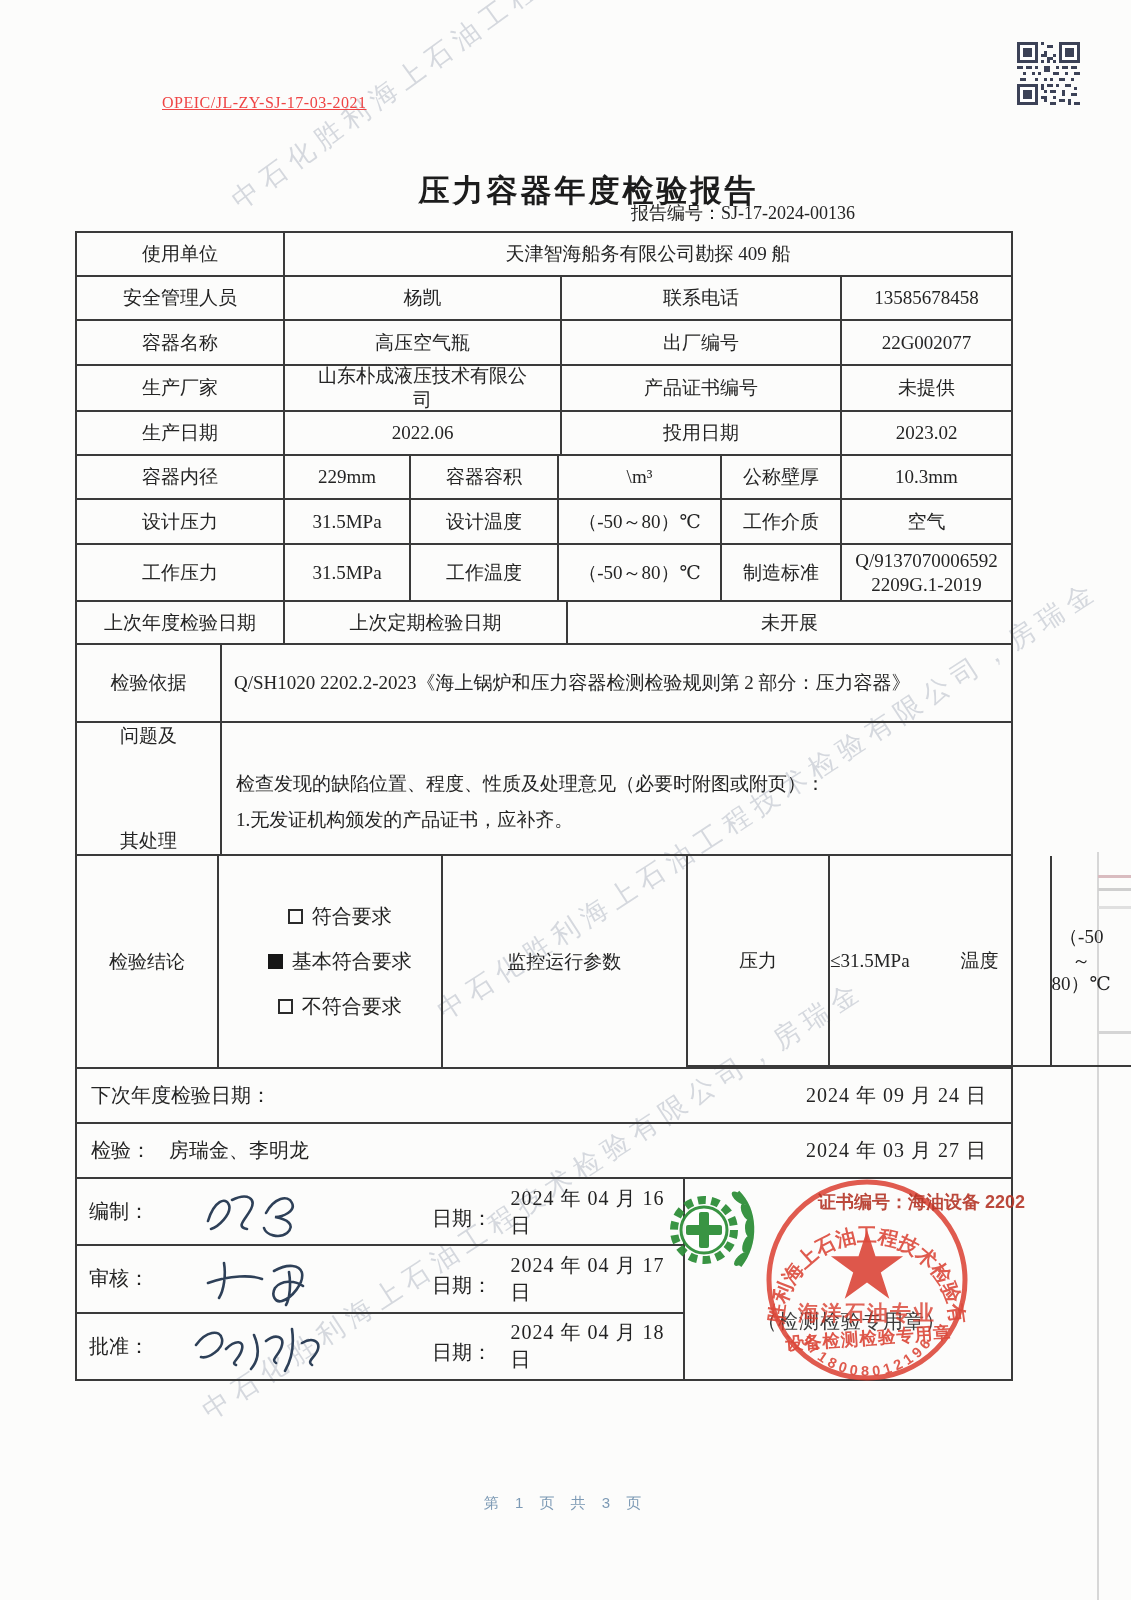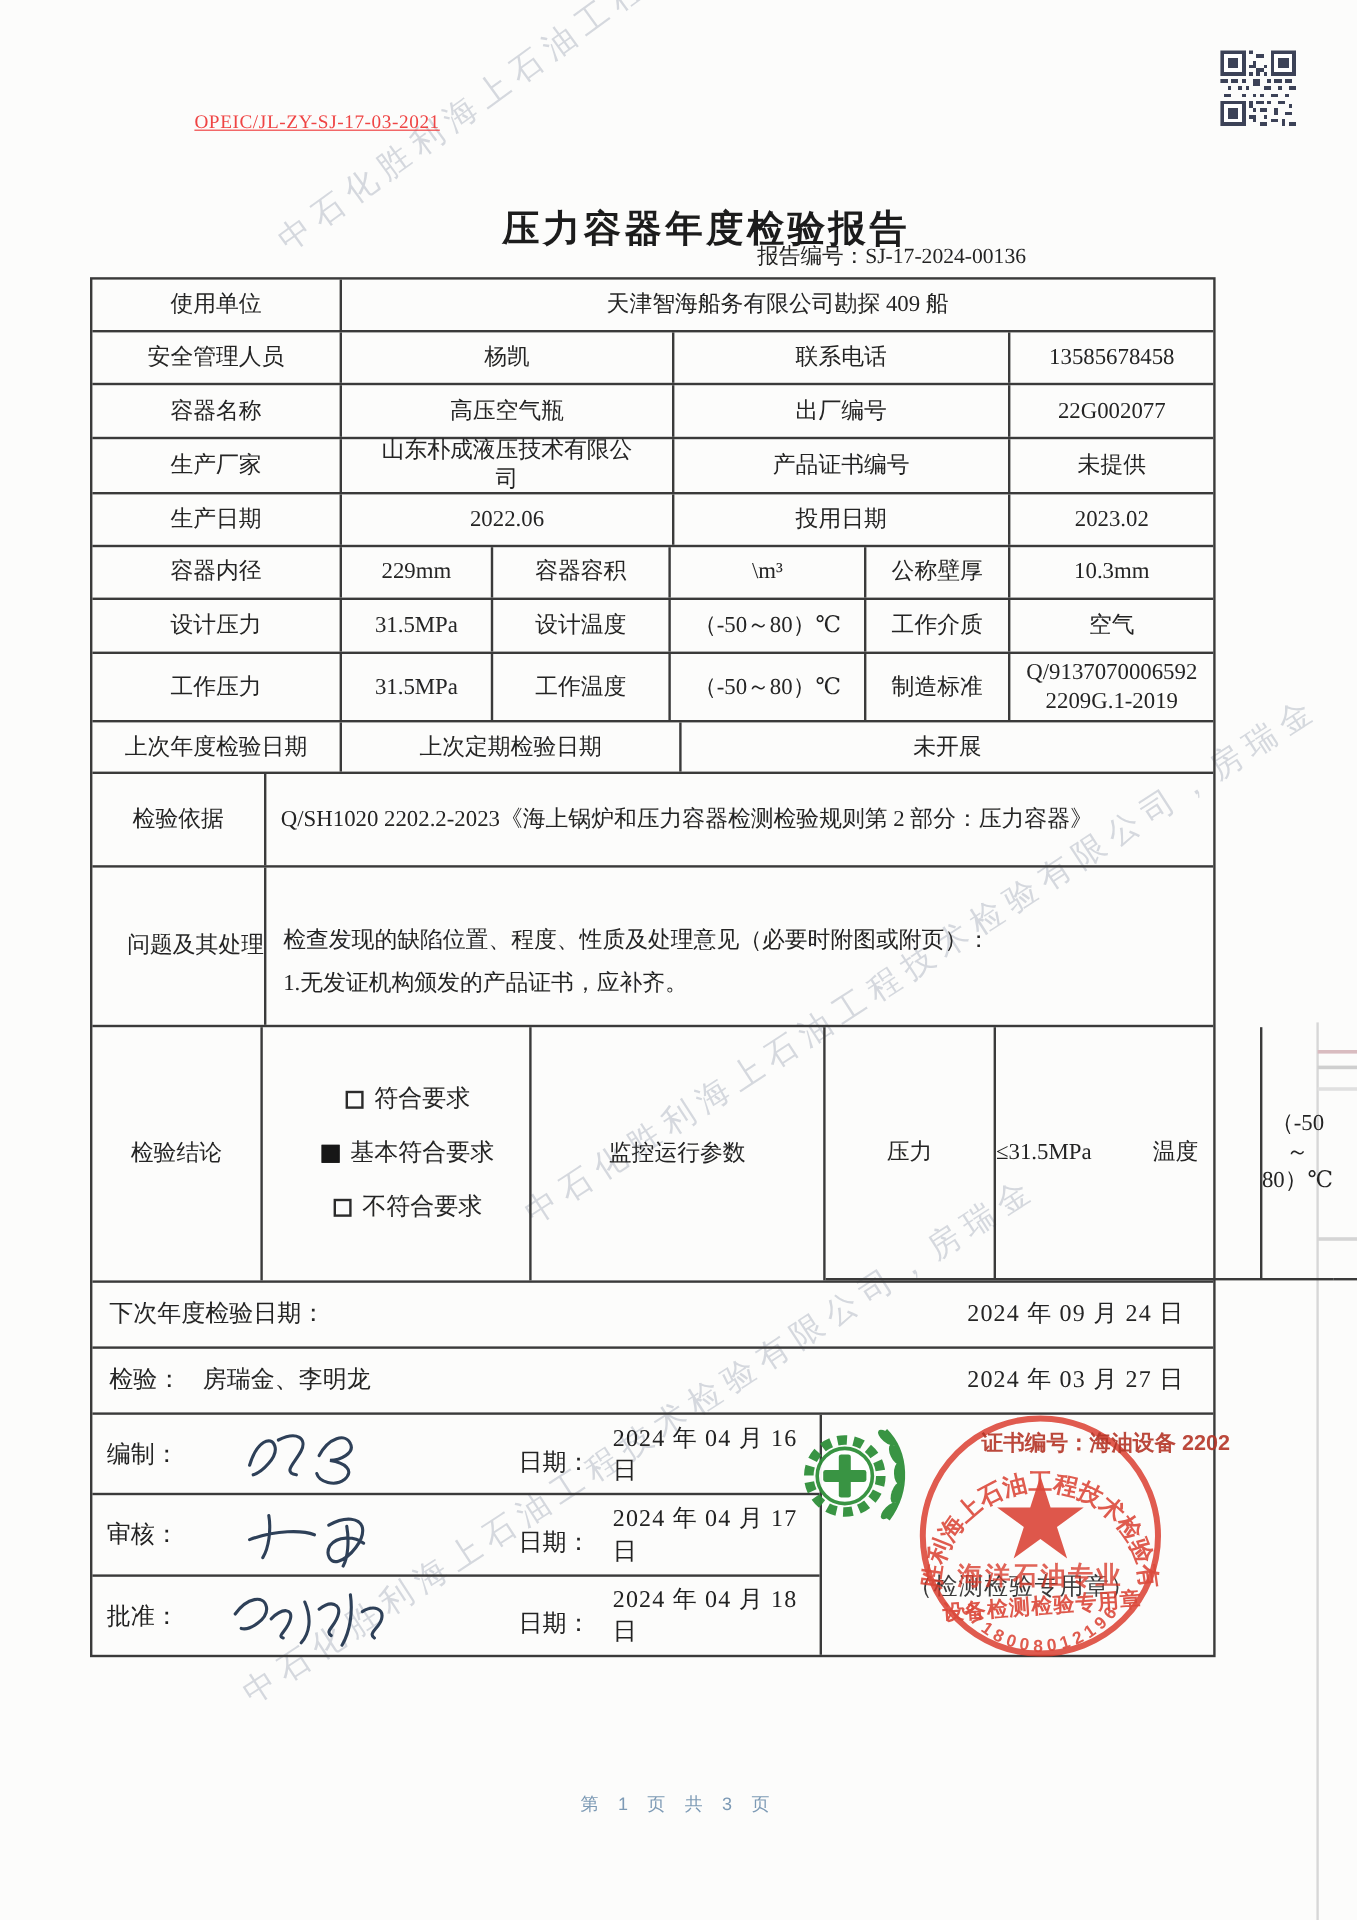--- a/index.html
+++ b/index.html
@@ -25,21 +25,21 @@
   .h44{height:44px}.h45{height:45px}.h58{height:46px}.h57{height:57px}.h43{height:43px}
   .h78{height:78px}.h133{height:133px}.h213{height:213px}.h55{height:55px}.h200{height:200px}
   .w208{width:208px}.w277{width:277px}.w280{width:280px}
   .w126{width:126px}.w148{width:148px}.w163{width:163px}.w120{width:120px}
   .w274{width:274px}.w283{width:283px}.w145{width:145px}
   .w143{width:143px}.w225{width:225px}.w247{width:247px}.w142{width:142px}
   .pad{padding:0 26px;}
   .basis-val{padding:0 12px;justify-content:flex-start;text-align:left;}
   .problem-cell{flex-direction:column;align-items:flex-start;justify-content:flex-end;
                 padding:16px 14px;line-height:1.9;}
-  .two-line{flex-direction:row;justify-content:flex-end;line-height:1.35;font-family:Liberation Mono, monospace;}
+  .two-line{flex-direction:column;justify-content:space-between;line-height:1.35;}
   
   .chk-col{flex-direction:column;align-items:center;justify-content:center;padding-left:20px;}
   .chk{display:flex;align-items:center;gap:9px;font-size:20px;margin:10px 0;}
   .box{display:inline-block;width:15px;height:15px;border:2px solid #2b2b2b;box-sizing:border-box;}
   .box.filled{background:#171717;border-color:#171717;}
   .params{width:323px;display:flex;flex-direction:row;}
   .p-row{display:flex;border-bottom:2px solid #3a3a3a;box-sizing:border-box;flex:1;}
   .p-row:last-child{border-bottom:none;gap:31px;}
   .p-row .td{height:auto;}
   

